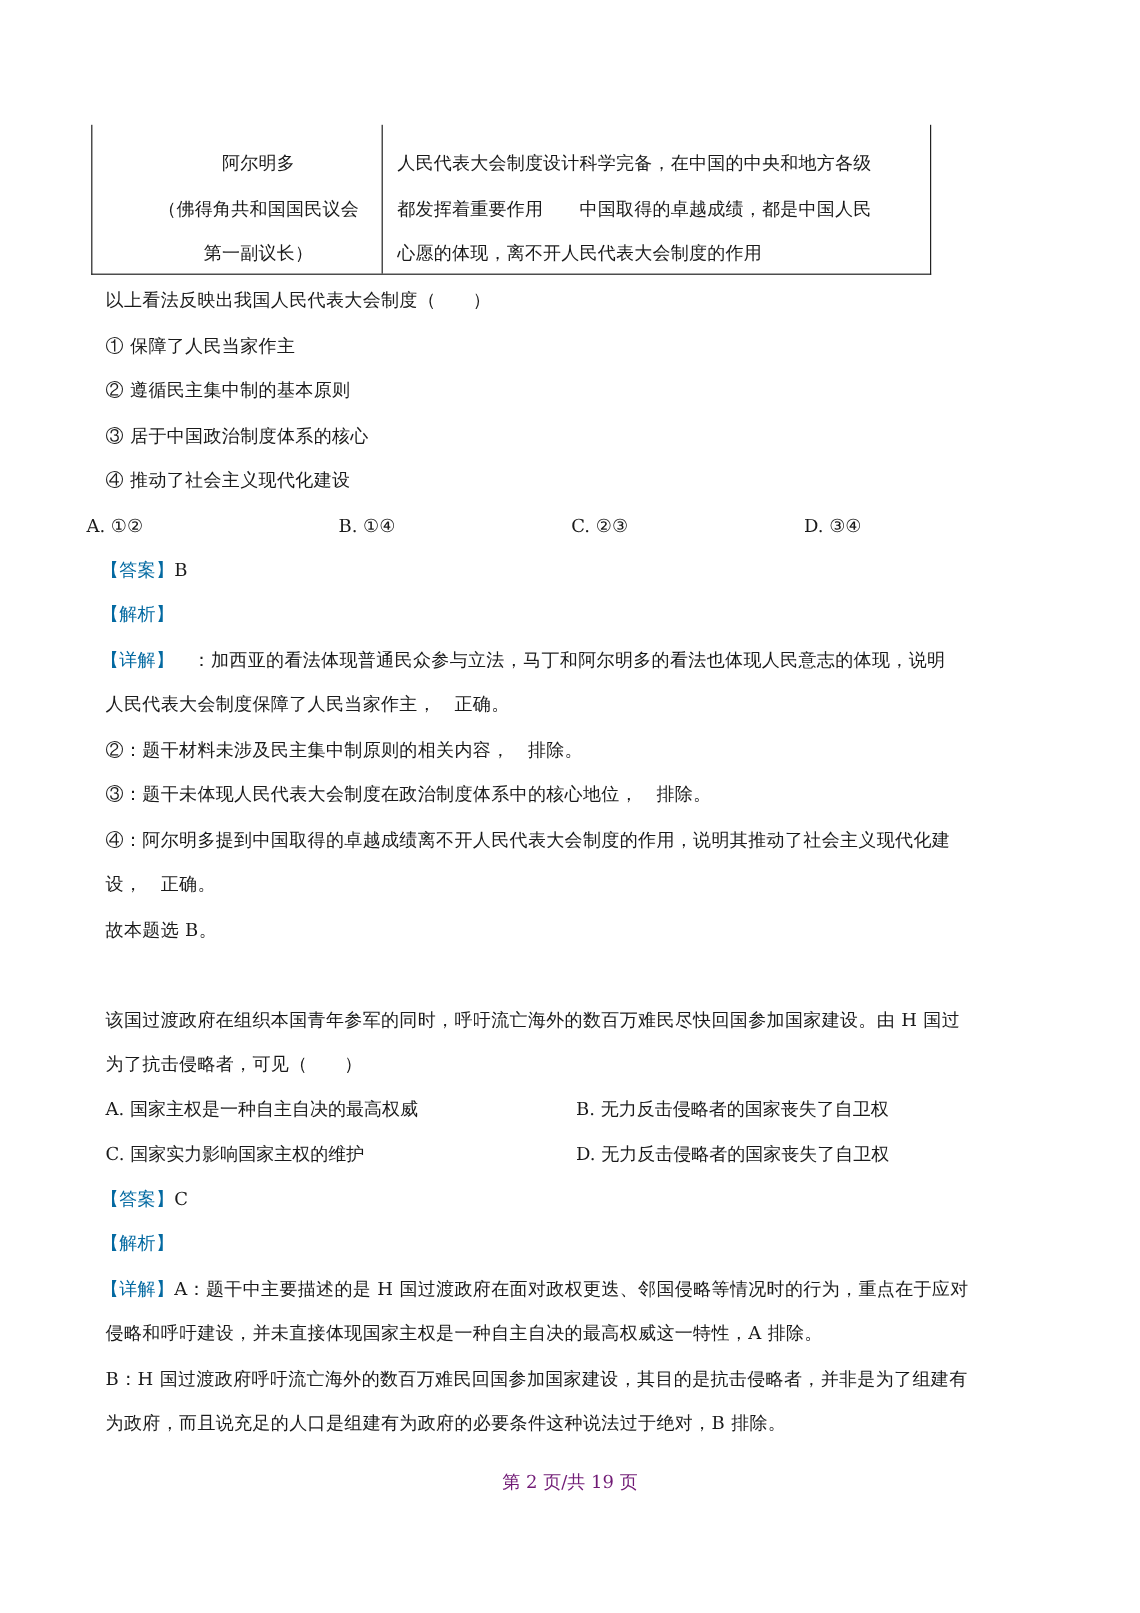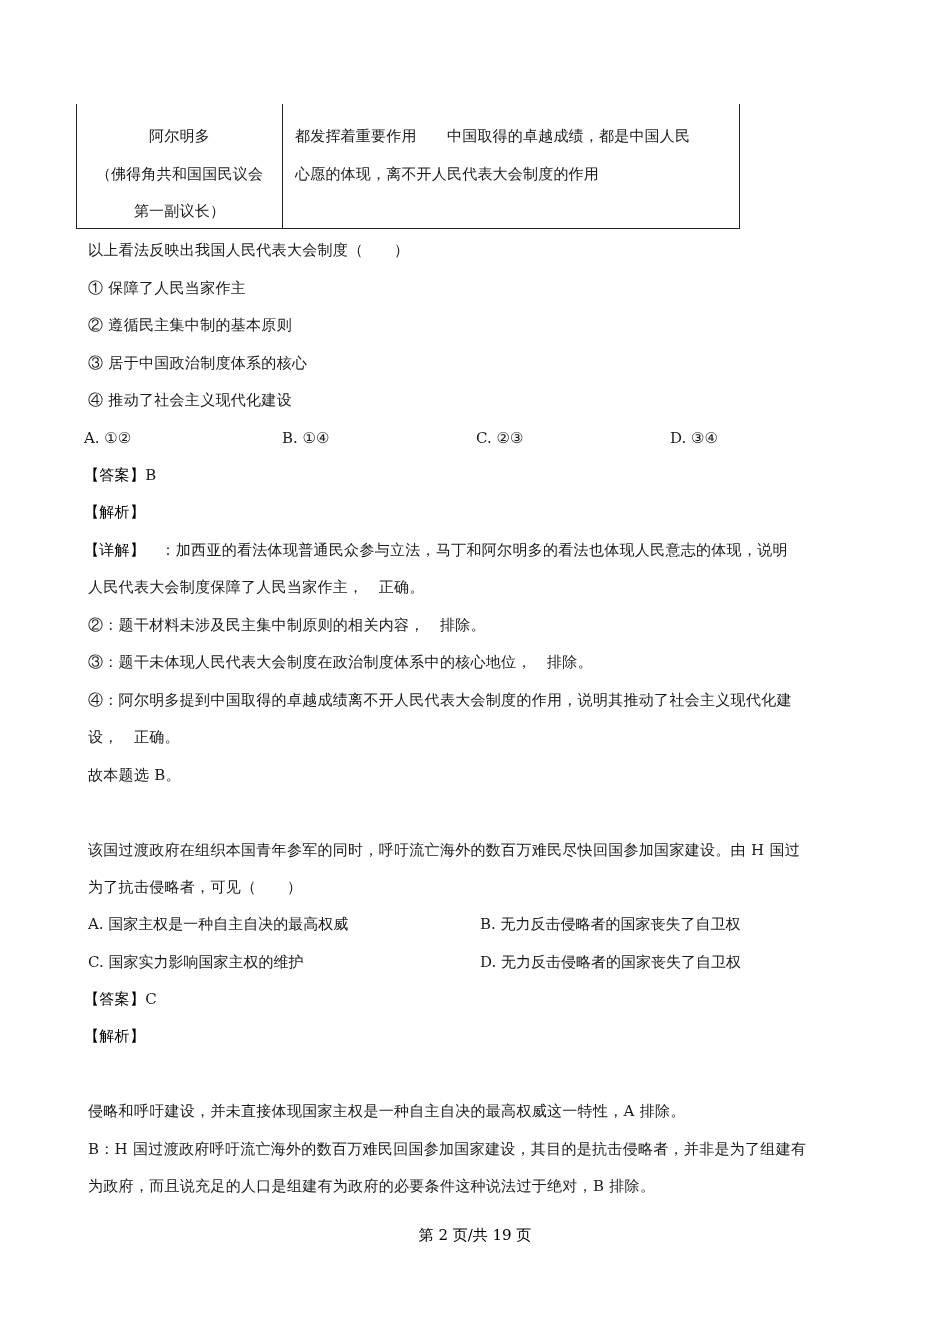--- a/index.html
+++ b/index.html
@@ -1,54 +1,55 @@
 <!DOCTYPE html>
 <html><head>
   <meta charset="utf-8">
   <style>
     html, body { margin: 0; padding: 0; background: #ffffff; }
     body { width: 950px; height: 1344px; position: relative; overflow: hidden;
            font-family: "DejaVu Serif", "Liberation Serif", serif; color: #1a1a1a; }
     .page { position: absolute; left: 0; top: 0; width: 950px; height: 1344px; }
     .tbl { position: absolute; left: 76px; top: 104px; width: 662px; height: 124px;
            border-left: 1.5px solid #222; border-right: 1.5px solid #222; border-bottom: 1.5px solid #222;
-           display: flex; }
+           display: flex; padding-left: 36px; }
     .tbl .c1 { width: 205px; border-right: 1.5px solid #222; display: flex; flex-direction: column;
                align-items: center; padding-top: 14px; }
     .tbl .c2 { flex: 1; padding: 14px 0 0 12px; }
     .tline { font-size: 15px; line-height: 37.5px; height: 37.5px; white-space: nowrap; letter-spacing: 0.2px; }
     .line { position: absolute; left: 88px; font-size: 15px; white-space: nowrap; letter-spacing: 0.3px; }
     .opt { position: absolute; font-size: 15px; white-space: nowrap; }
-    .lbl { color: #000000; }
-    .footer { position: absolute; top: 1226px; left: 0; width: 950px; text-align: center; font-size: 15px; color: #000000; }
+    .lbl { color: #0369a1; }
+    .footer { position: absolute; top: 1226px; left: 0; width: 950px; text-align: center; font-size: 15px; color: #701a75; }
   </style>
 </head>
 <body>
 
 <div class="page">
 
   <div class="tbl">
     <div class="c1">
       <div class="tline">阿尔明多</div>
       <div class="tline">（佛得角共和国国民议会</div>
       <div class="tline">第一副议长）</div>
     </div>
     <div class="c2">
+      <div class="tline">人民代表大会制度设计科学完备，在中国的中央和地方各级</div>
       <div class="tline">都发挥着重要作用　　中国取得的卓越成绩，都是中国人民</div>
       <div class="tline">心愿的体现，离不开人民代表大会制度的作用</div>
     </div>
   </div>
 
   <div class="line" style="top:241px">以上看法反映出我国人民代表大会制度（　　）</div>
   <div class="line" style="top:279px">① 保障了人民当家作主</div>
   <div class="line" style="top:316px">② 遵循民主集中制的基本原则</div>
   <div class="line" style="top:354px">③ 居于中国政治制度体系的核心</div>
   <div class="line" style="top:391px">④ 推动了社会主义现代化建设</div>
 
-  <div class="opt" style="left:84px;top:429px">A. ①②</div>
+  <div class="opt" style="left:72px;top:429px">A. ①②</div>
   <div class="opt" style="left:282px;top:429px">B. ①④</div>
   <div class="opt" style="left:476px;top:429px">C. ②③</div>
   <div class="opt" style="left:670px;top:429px">D. ③④</div>
 
   <div class="line" style="top:466px;left:84px">
     <span class="lbl">【答案】</span><span>B</span>
   </div>
   <div class="line lbl" style="top:503px;left:84px">【解析】</div>
 
   <div class="line" style="top:541px;left:84px">
@@ -67,18 +68,21 @@
   <div class="opt" style="left:88px;top:915px">A. 国家主权是一种自主自决的最高权威</div>
   <div class="opt" style="left:480px;top:915px">B. 无力反击侵略者的国家丧失了自卫权</div>
   <div class="opt" style="left:88px;top:953px">C. 国家实力影响国家主权的维护</div>
   <div class="opt" style="left:480px;top:953px">D. 无力反击侵略者的国家丧失了自卫权</div>
 
   <div class="line" style="top:990px;left:84px">
     <span class="lbl">【答案】</span><span>C</span>
   </div>
   <div class="line lbl" style="top:1027px;left:84px">【解析】</div>
 
+  <div class="line" style="top:1065px;left:84px">
+    <span class="lbl">【详解】</span><span>A：题干中主要描述的是 H 国过渡政府在面对政权更迭、邻国侵略等情况时的行为，重点在于应对</span>
+  </div>
   <div class="line" style="top:1140px">B：H 国过渡政府呼吁流亡海外的数百万难民回国参加国家建设，其目的是抗击侵略者，并非是为了组建有</div>
   <div class="line" style="top:1102px">侵略和呼吁建设，并未直接体现国家主权是一种自主自决的最高权威这一特性，A 排除。</div>
   <div class="line" style="top:1177px">为政府，而且说充足的人口是组建有为政府的必要条件这种说法过于绝对，B 排除。</div>
 
   <div class="footer">第 2 页/共 19 页</div>
 </div>
 
 </body></html>

